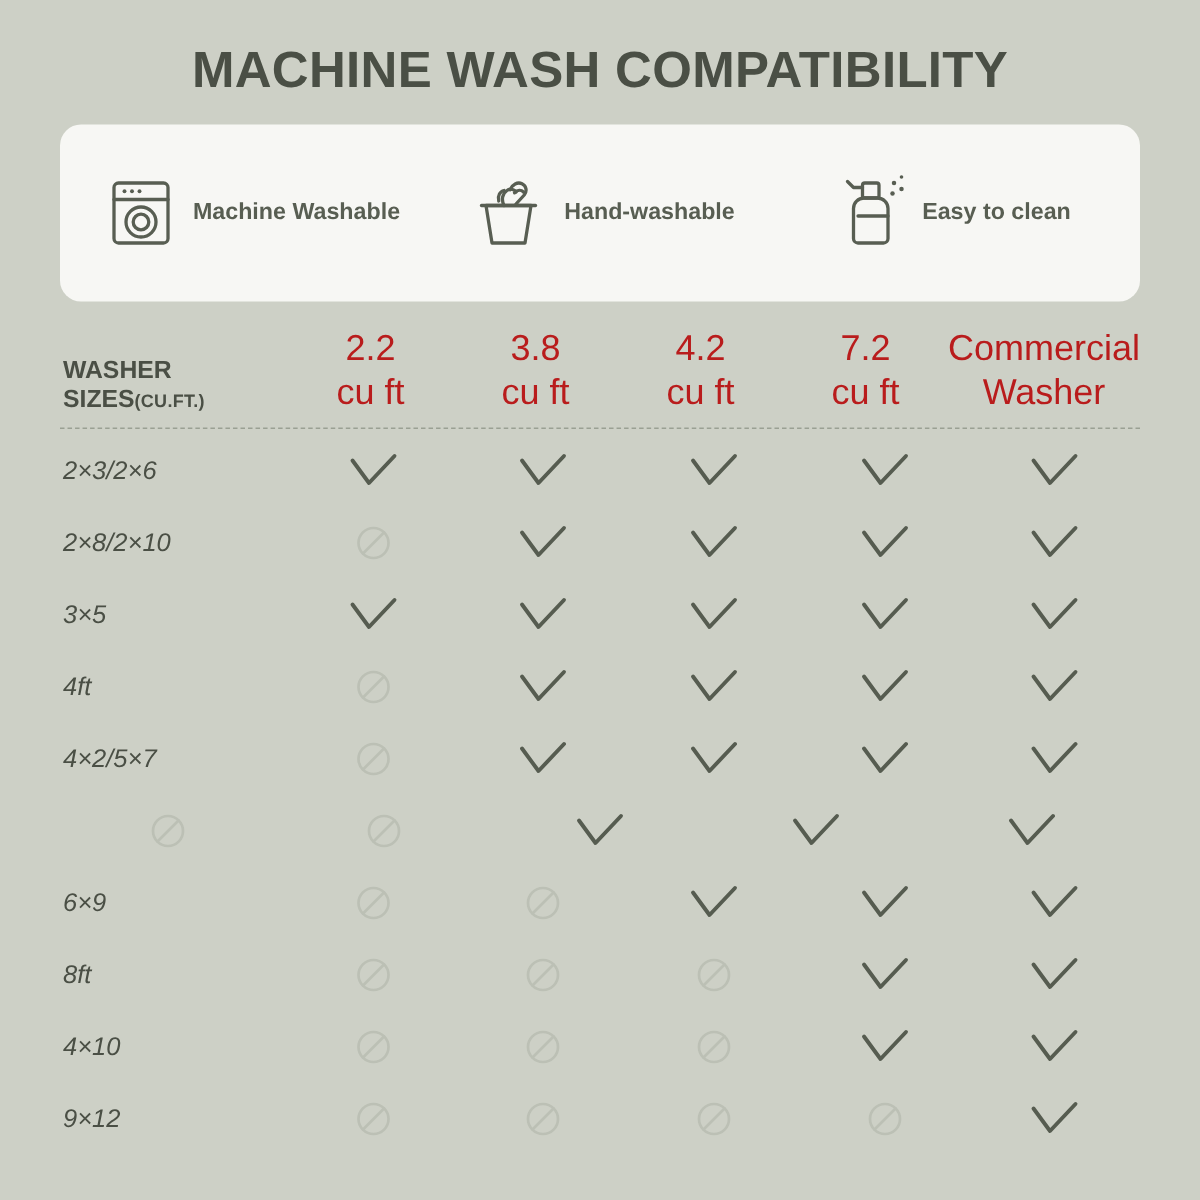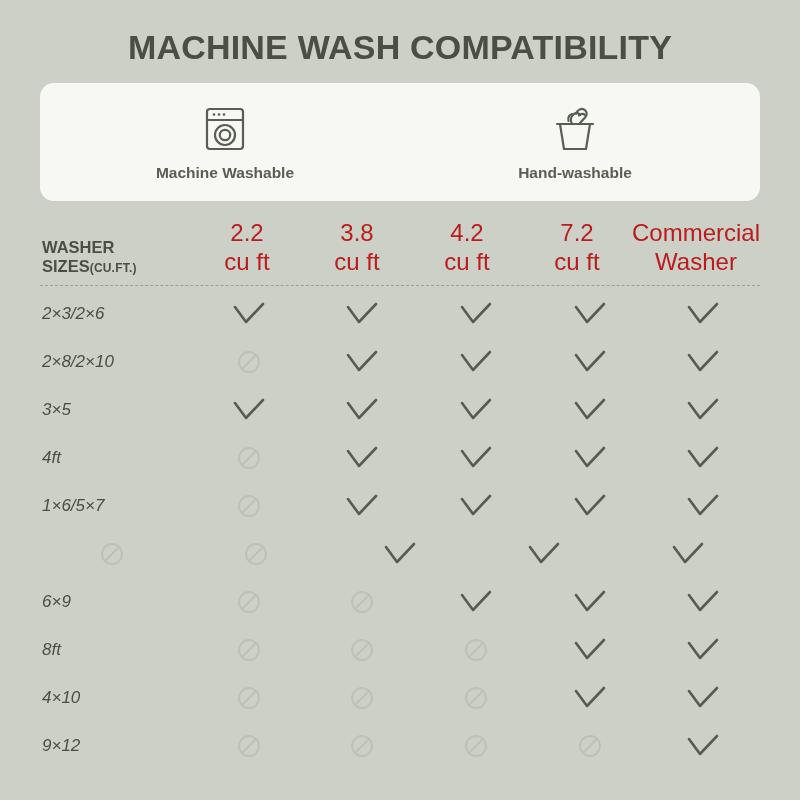--- a/index.html
+++ b/index.html
@@ -36,21 +36,20 @@
     height: 118px;
     display: flex;
     align-items: center;
     justify-content: space-around;
     padding: 0 10px;
     box-sizing: border-box;
   }
   .feature {
     flex: 1 1 0;
     display: flex;
-    flex-direction: column;
     align-items: center;
     justify-content: center;
     gap: 8px;
   }
   .feature .ficon {
     height: 54px;
     display: flex;
     align-items: flex-end;
     justify-content: center;
   }
@@ -151,20 +150,35 @@
           <line x1="11" y1="22" x2="47" y2="22"></line>
           <path d="M26 22 C24 18 25 14 28 12 C30 10.5 33 11 34 13" fill="none"></path>
           <path d="M30 11.5 C31.5 8 35 6 38 7.5 C41 9 41.5 12.5 39.5 15 L34 21" fill="none"></path>
           <path d="M33 13.5 C35 11.5 37.5 11.5 39 13" fill="none"></path>
           <path d="M22.5 19 C21.5 15.5 23.5 12.5 26 12" fill="none"></path>
         </svg>
       </div>
       <div class="flabel">Hand-washable</div>
     </div>
 
+    <div class="feature">
+      <div class="ficon">
+        <svg width="54" height="56" viewBox="0 0 54 56" fill="none" stroke="#585e52" stroke-width="2.2" stroke-linecap="round" stroke-linejoin="round">
+          <path d="M23 19 h9 a7 7 0 0 1 7 7 v20 a3 3 0 0 1 -3 3 h-17 a3 3 0 0 1 -3 -3 v-20 a7 7 0 0 1 7 -7 z"></path>
+          <rect x="22" y="9" width="11" height="10" rx="1.5"></rect>
+          <path d="M22 12 h-6 l-4 -4"></path>
+          <line x1="19" y1="31" x2="39" y2="31"></line>
+          <circle cx="43" cy="9" r="1.5" fill="#585e52" stroke="none"></circle>
+          <circle cx="48" cy="13" r="1.5" fill="#585e52" stroke="none"></circle>
+          <circle cx="42" cy="16" r="1.5" fill="#585e52" stroke="none"></circle>
+          <circle cx="48" cy="5" r="1.2" fill="#585e52" stroke="none"></circle>
+        </svg>
+      </div>
+      <div class="flabel">Easy to clean</div>
+    </div>
 
   </div>
 
   <div class="table">
 
     <div class="thead">
       <div class="th-corner">
         <span>WASHER</span><br>
         <span>SIZES</span><span class="unit">(CU.FT.)</span>
       </div>
@@ -301,21 +315,21 @@
               <path d="M3 6 L14 21 L31 3"></path>
             </svg>
           </div>
           <div class="cell">
             <svg width="34" height="26" viewBox="0 0 34 26" fill="none" stroke="#565c50" stroke-width="2.6" stroke-linecap="round" stroke-linejoin="round">
               <path d="M3 6 L14 21 L31 3"></path>
             </svg>
           </div>
         </div>
         <div class="row">
-          <div class="row-label">1×6/5×7</div>
+          <div class="row-label">4×2/5×7</div>
           <div class="cell">
             <svg width="24" height="24" viewBox="0 0 24 24" fill="none" stroke="#bcc0b5" stroke-width="1.8" stroke-linecap="round">
               <circle cx="12" cy="12" r="10"></circle>
               <line x1="5" y1="19" x2="19" y2="5"></line>
             </svg>
           </div>
           <div class="cell">
             <svg width="34" height="26" viewBox="0 0 34 26" fill="none" stroke="#565c50" stroke-width="2.6" stroke-linecap="round" stroke-linejoin="round">
               <path d="M3 6 L14 21 L31 3"></path>
             </svg>

